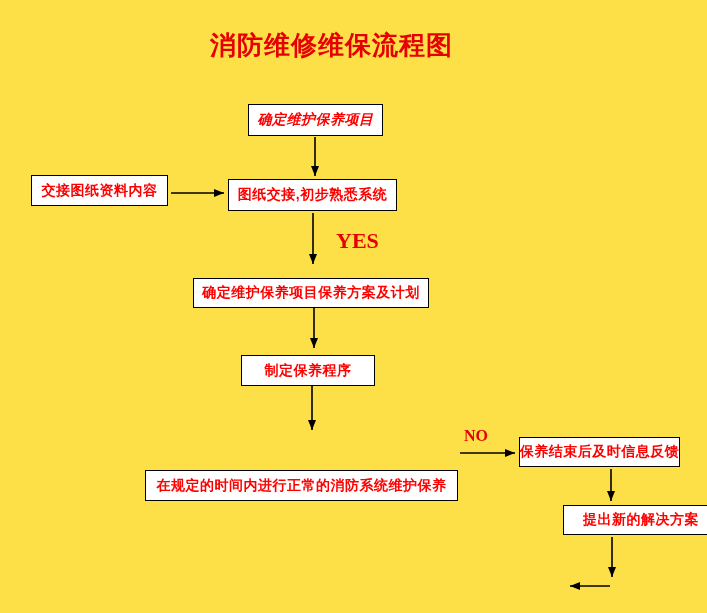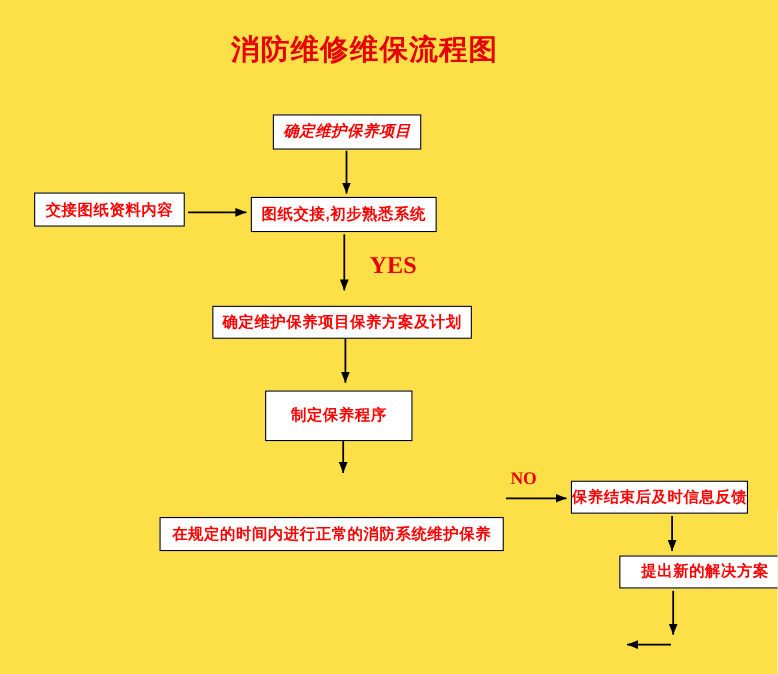--- a/index.html
+++ b/index.html
@@ -39,21 +39,21 @@
     display: flex;
     align-items: center;
     justify-content: center;
     text-align: center;
     white-space: nowrap;
   }
   .n1 { left: 248px; top: 104px; width: 135px; height: 32px; font-style: italic; }
   .n2 { left: 31px;  top: 175px; width: 137px; height: 31px; }
   .n3 { left: 228px; top: 179px; width: 169px; height: 32px; }
   .n4 { left: 193px; top: 278px; width: 236px; height: 30px; }
-  .n5 { left: 241px; top: 355px; width: 134px; height: 46px; }
+  .n5 { left: 241px; top: 355px; width: 134px; height: 31px; }
   .n6 { left: 145px; top: 434px; width: 313px; height: 31px; margin-top: 36px; }
   .n7 { left: 519px; top: 437px; width: 161px; height: 30px; }
   .n8 { left: 537px; top: 505px; width: 156px; height: 30px; margin-left: 26px; }
   .n9 { left: 366px; top: 573px; width: 197px; height: 31px; }
   .edge-label {
     position: absolute;
     color: #e60000;
     font-family: "Liberation Serif", serif;
     font-weight: bold;
     white-space: nowrap;

